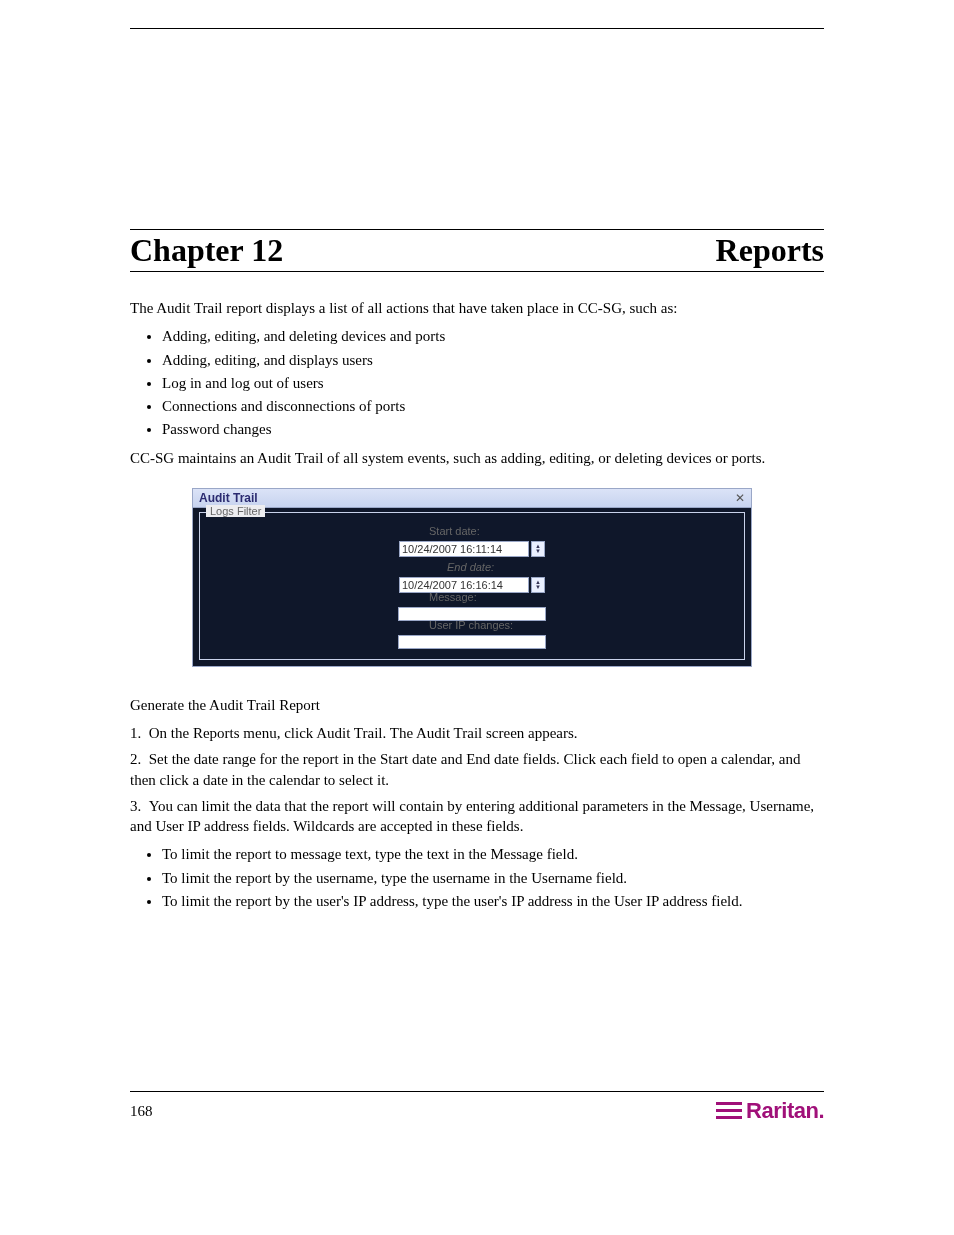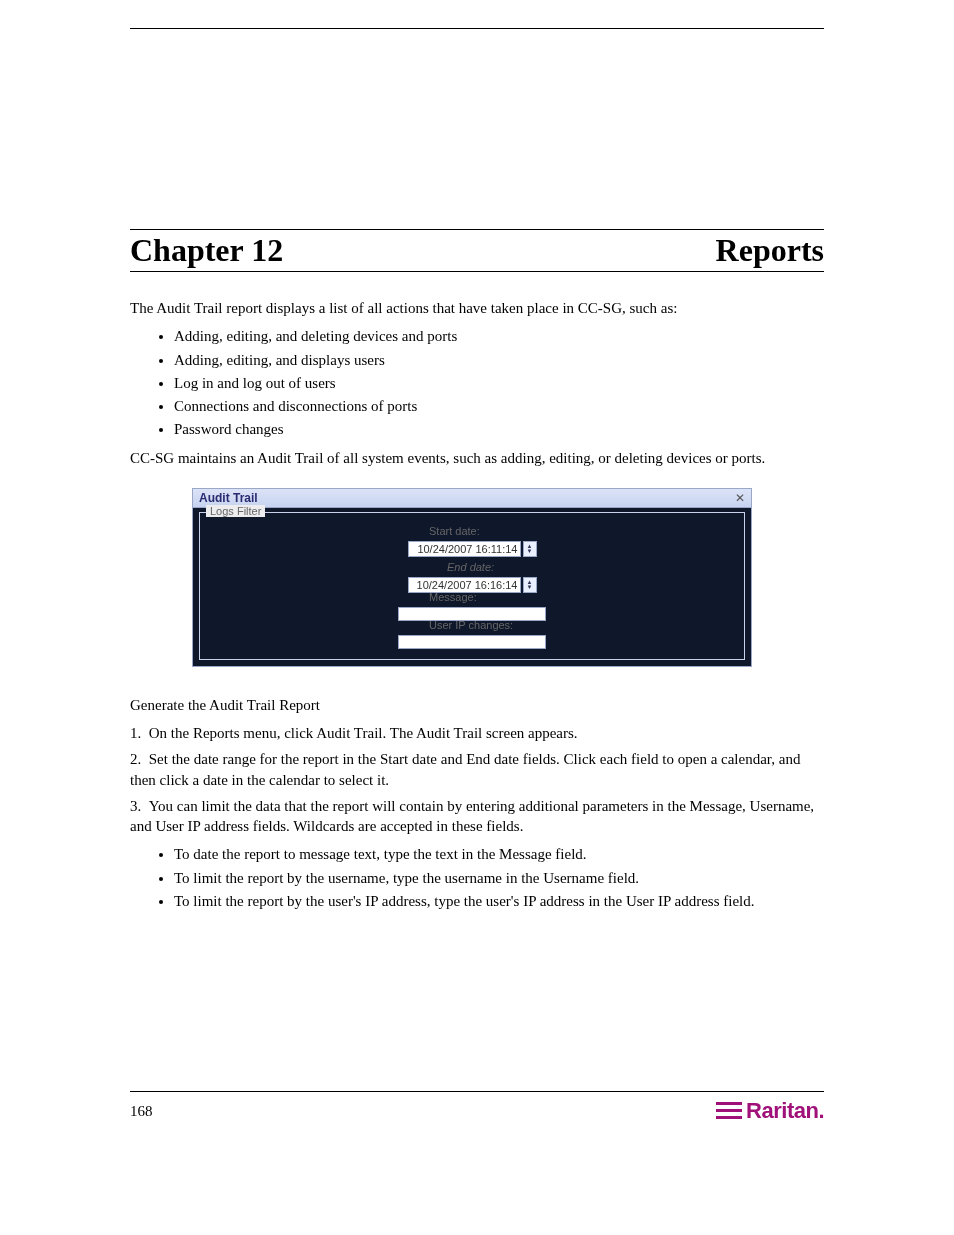--- a/index.html
+++ b/index.html
@@ -4,41 +4,41 @@
 <style>
   * { box-sizing: border-box; margin: 0; padding: 0; }
   body { font-family: "Palatino Linotype", Palatino, Georgia, serif; font-size: 15px; color: #000; background: #fff; width: 954px; margin: 0 auto; }
   .page { padding: 28px 130px 40px 130px; }
   .toprule { border-top: 1px solid #000; margin-bottom: 200px; }
   .chapbar { border-top: 1px solid #000; border-bottom: 1px solid #000; padding: 2px 0; margin-bottom: 26px; display: flex; justify-content: space-between; align-items: baseline; }
   .chapbar .left { font-size: 32px; font-weight: bold; }
   .chapbar .right { font-size: 32px; font-weight: bold; }
   .section-title { font-size: 23px; font-weight: bold; margin: 16px 0 10px 0; }
   p { margin: 8px 0; line-height: 1.35; }
-  ul.bullets { list-style: disc; margin: 8px 0 8px 44px; }
+  ul.bullets { list-style: disc; margin: 8px 0 8px 32px; }
   ul.bullets li { margin: 3px 0; line-height: 1.35; }
   .subh { font-weight: normal; margin-top: 12px; }
   .stepnum { margin: 6px 0 4px 0; }
   .indent { margin-left: 30px; }
   .footer { display: flex; justify-content: space-between; align-items: center; margin-top: 180px; border-top: 1px solid #000; padding-top: 6px; }
   .footer .pgnum { font-family: Georgia, serif; font-size: 15px; }
 
   
   .panel { width: 560px; border: 1px solid #9aa7c7; margin: 20px 0 28px 62px; background: #0f172a; }
   .panel-titlebar { display: flex; align-items: center; justify-content: space-between; padding: 2px 6px; background: linear-gradient(#dbe3f7, #c7d3ef); border-bottom: 1px solid #9aa7c7; font-family: Tahoma, Verdana, sans-serif; font-size: 12px; font-weight: bold; color: #2a2a70; }
   .panel-titlebar .close { font-weight: normal; color: #555; cursor: default; }
   .fieldset { margin: 4px 6px 6px 6px; border: 1px solid #c9d2ea; padding: 6px 6px 6px 6px; }
   .legend { position: relative; top: -14px; background: #ededf0; padding: 0 4px; font-family: Tahoma, sans-serif; font-size: 11px; color: #666; width: max-content; }
   .row { display: flex; align-items: center; gap: 4px; margin: -6px 0 4px 0; font-family: Tahoma, sans-serif; font-size: 11px; color: #666; flex-direction: column; }
   .row .label { min-width: 86px; }
   .textbox { flex: 1; height: 16px; border: 1px solid #9aa7c7; background: #fff; font-family: Tahoma, sans-serif; font-size: 11px; color: #333; padding: 0 2px; }
   .spinner { width: 14px; height: 16px; border: 1px solid #9aa7c7; background: #eaf0ff; display: flex; flex-direction: column; justify-content: center; align-items: center; font-size: 6px; line-height: 5px; color: #335; }
   .spinner span { display: block; }
   .daterow .half { flex: 1; display: flex; align-items: center; gap: 2px; }
-  .daterow .textbox { width: 113px; flex: none; text-align: right; }
+  .daterow .textbox { width: 130px; flex: none; }
   .daterow .endlabel { min-width: 56px; margin-left: 6px; font-style: italic; }
 
   
   .raritan { font-family: Arial, sans-serif; font-weight: bold; font-size: 22px; color: #a01079; letter-spacing: -0.5px; display: flex; align-items: center; gap: 4px; }
   .raritan .glyph { display: inline-block; width: 26px; height: 18px; position: relative; }
   .raritan .glyph::before, .raritan .glyph::after { content: ""; position: absolute; left: 0; right: 0; height: 3px; background: #a01079; }
   .raritan .glyph::before { top: 0; }
   .raritan .glyph::after { top: 7px; }
   .raritan .glyph span { position: absolute; left: 0; right: 0; top: 14px; height: 3px; background: #a01079; }
 </style>
@@ -106,21 +106,21 @@
 
   <p class="subh">Generate the Audit Trail Report</p>
 
   <div class="steps">
     <p class="stepnum">1.&nbsp;&nbsp;<span>On the Reports menu, click Audit Trail. The Audit Trail screen appears.</span></p>
     <p class="stepnum">2.&nbsp;&nbsp;<span>Set the date range for the report in the Start date and End date fields. Click each field to open a calendar, and then click a date in the calendar to select it.</span></p>
     <p class="stepnum">3.&nbsp;&nbsp;<span>You can limit the data that the report will contain by entering additional parameters in the Message, Username, and User IP address fields. Wildcards are accepted in these fields.</span></p>
   </div>
 
   <ul class="bullets indent">
-    <li>To date the report to message text, type the text in the Message field.</li>
+    <li>To limit the report to message text, type the text in the Message field.</li>
     <li>To limit the report by the username, type the username in the Username field.</li>
     <li>To limit the report by the user's IP address, type the user's IP address in the User IP address field.</li>
   </ul>
 
   <div class="footer">
     <span class="pgnum">168</span>
     <span class="raritan">
       <span class="glyph">
           <span></span>
         </span>

